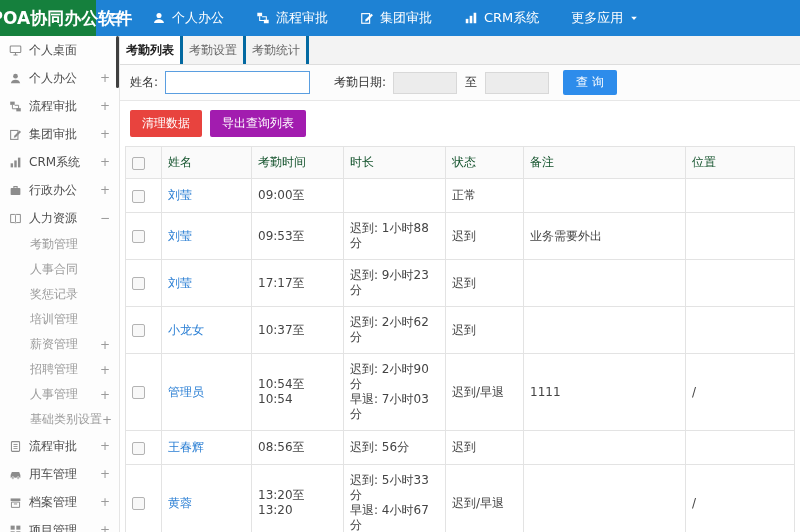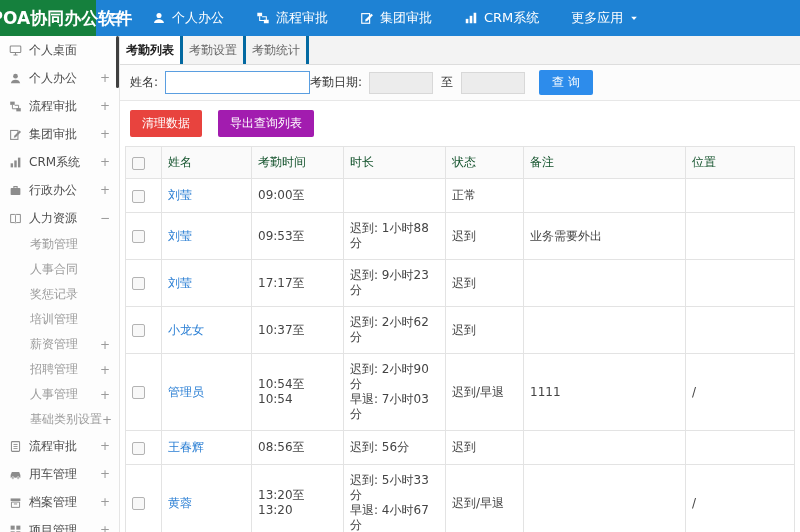--- a/index.html
+++ b/index.html
@@ -34,28 +34,28 @@
   .main{flex:1;display:flex;flex-direction:column;min-width:0;background:#fff}
 
   
   .tabbar{height:29px;background:#f3f3f3;border-bottom:1px solid #ddd;display:flex;flex-shrink:0}
   .tab{padding:0 6px;line-height:28px;color:#666;border-right:3px solid #0369a1;cursor:pointer}
   .tab.active{background:#fff;color:#222;font-weight:bold}
 
   
   .filterbar{height:36px;display:flex;align-items:center;padding:0 10px;border-bottom:1px solid #e7e7e7;background:#fcfcfc;flex-shrink:0}
   .flabel{color:#333;margin-right:7px;white-space:nowrap}
-  .date-label{}
+  .date-label{margin-left:24px}
   .to-label{margin:0 8px}
   .name-input{width:145px;height:23px;border:1px solid #5a9ee0;background:#fff;padding:0 6px;font:inherit;outline:none}
   .date-input{width:64px;height:22px;border:1px solid #d8d8d8;background:#ececec;padding:0 5px;font:inherit}
   .search-btn{margin-left:14px;height:25px;padding:0 13px;background:#2d8ceb;color:#fff;border:none;border-radius:2px;font:inherit;cursor:pointer;white-space:nowrap}
 
   
-  .actionbar{padding:9px 10px;display:flex;gap:16px;flex-shrink:0}
+  .actionbar{padding:9px 10px;display:flex;gap:8px;flex-shrink:0}
   .btn{height:27px;padding:0 12px;border:none;border-radius:2px;color:#fff;font:inherit;cursor:pointer;white-space:nowrap}
   .btn-red{background:#e8433e}
   .btn-teal{background:#a21caf}
 
   
   table.grid{border-collapse:collapse;margin:0 5px;width:calc(100% - 10px);table-layout:fixed}
   .grid th,.grid td{border:1px solid #e3e3e3;padding:8px 6px;text-align:left;font-weight:normal;
     color:#444;vertical-align:middle;overflow:hidden}
   .grid th{padding:7px 6px;color:#14532d;background:#fafafa}
   .col-check{width:36px;text-align:center}

